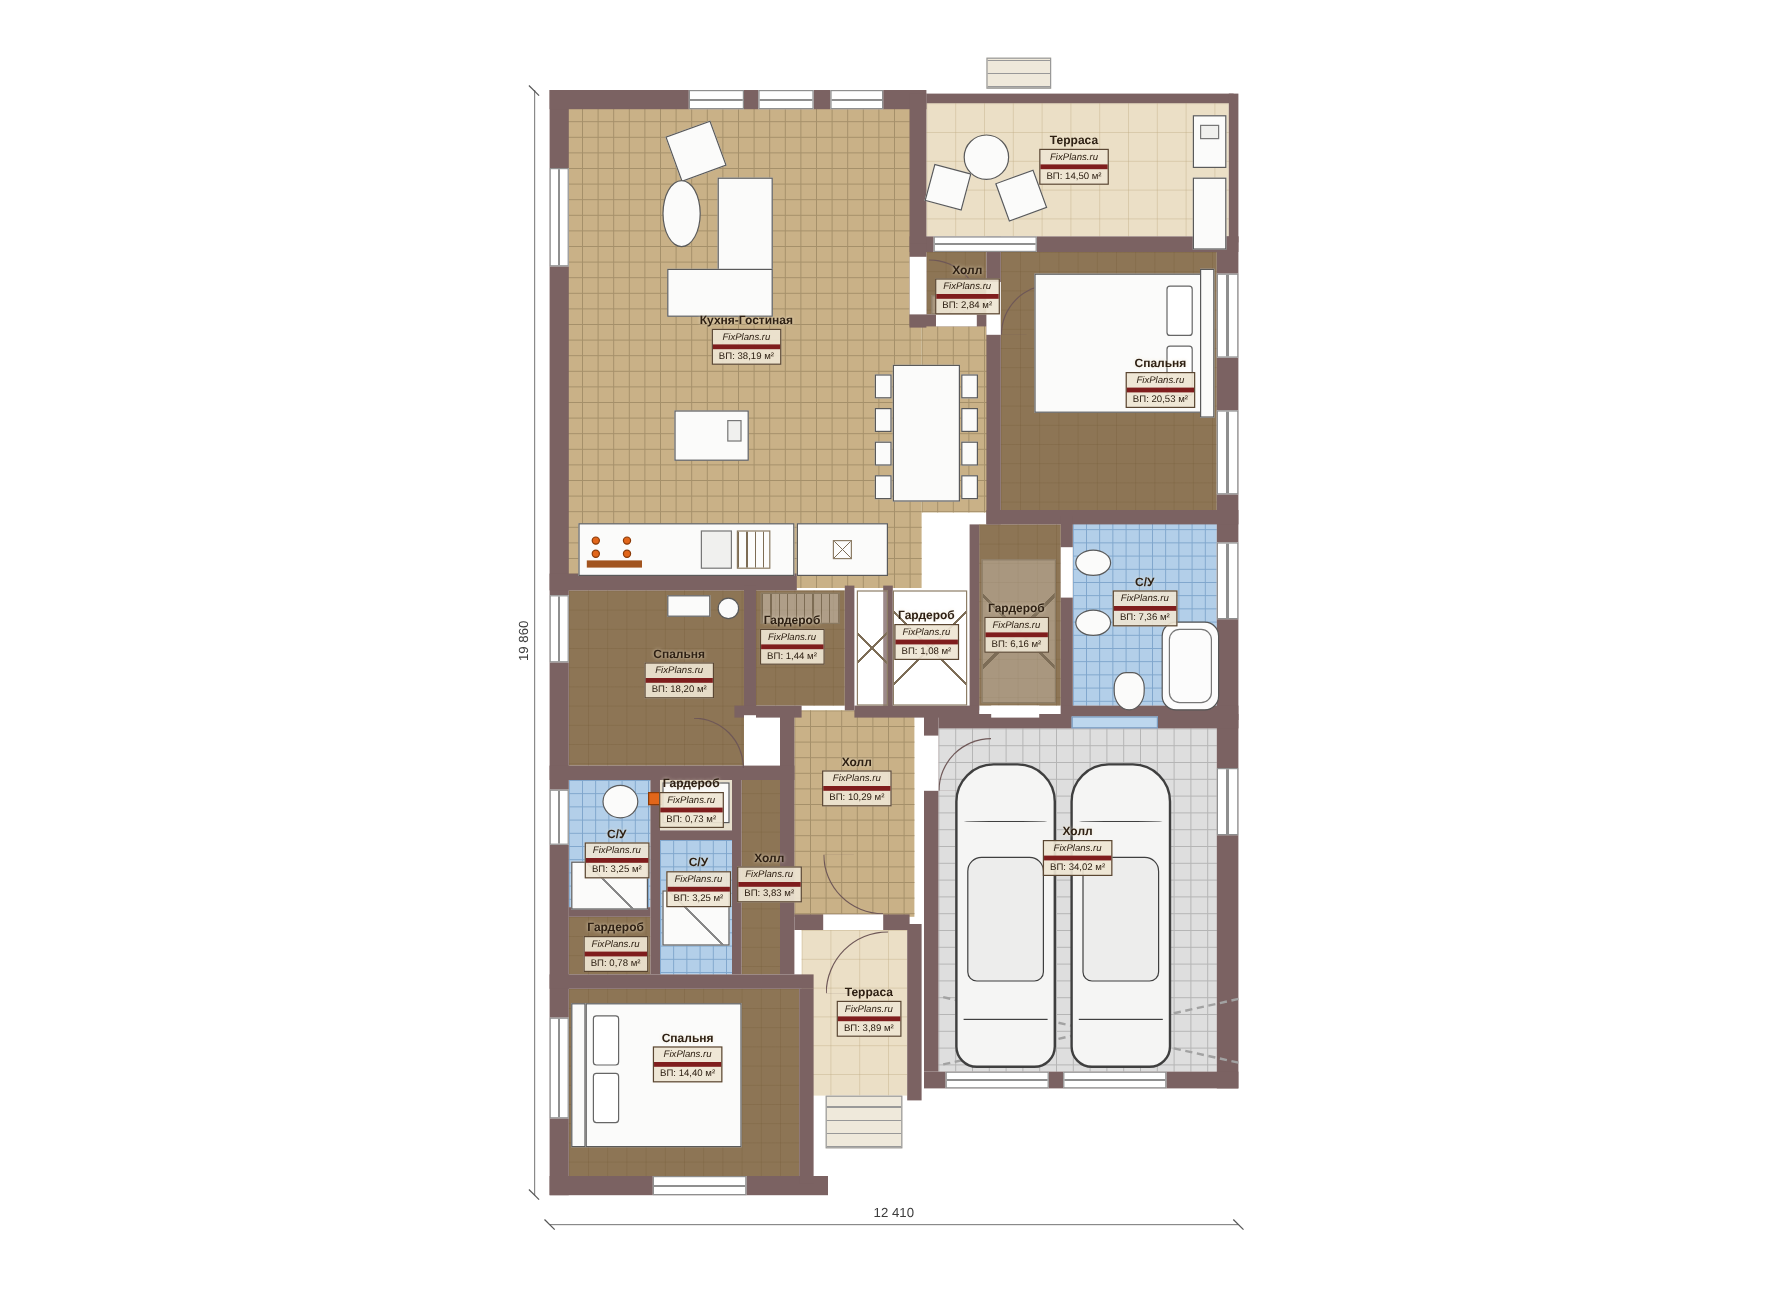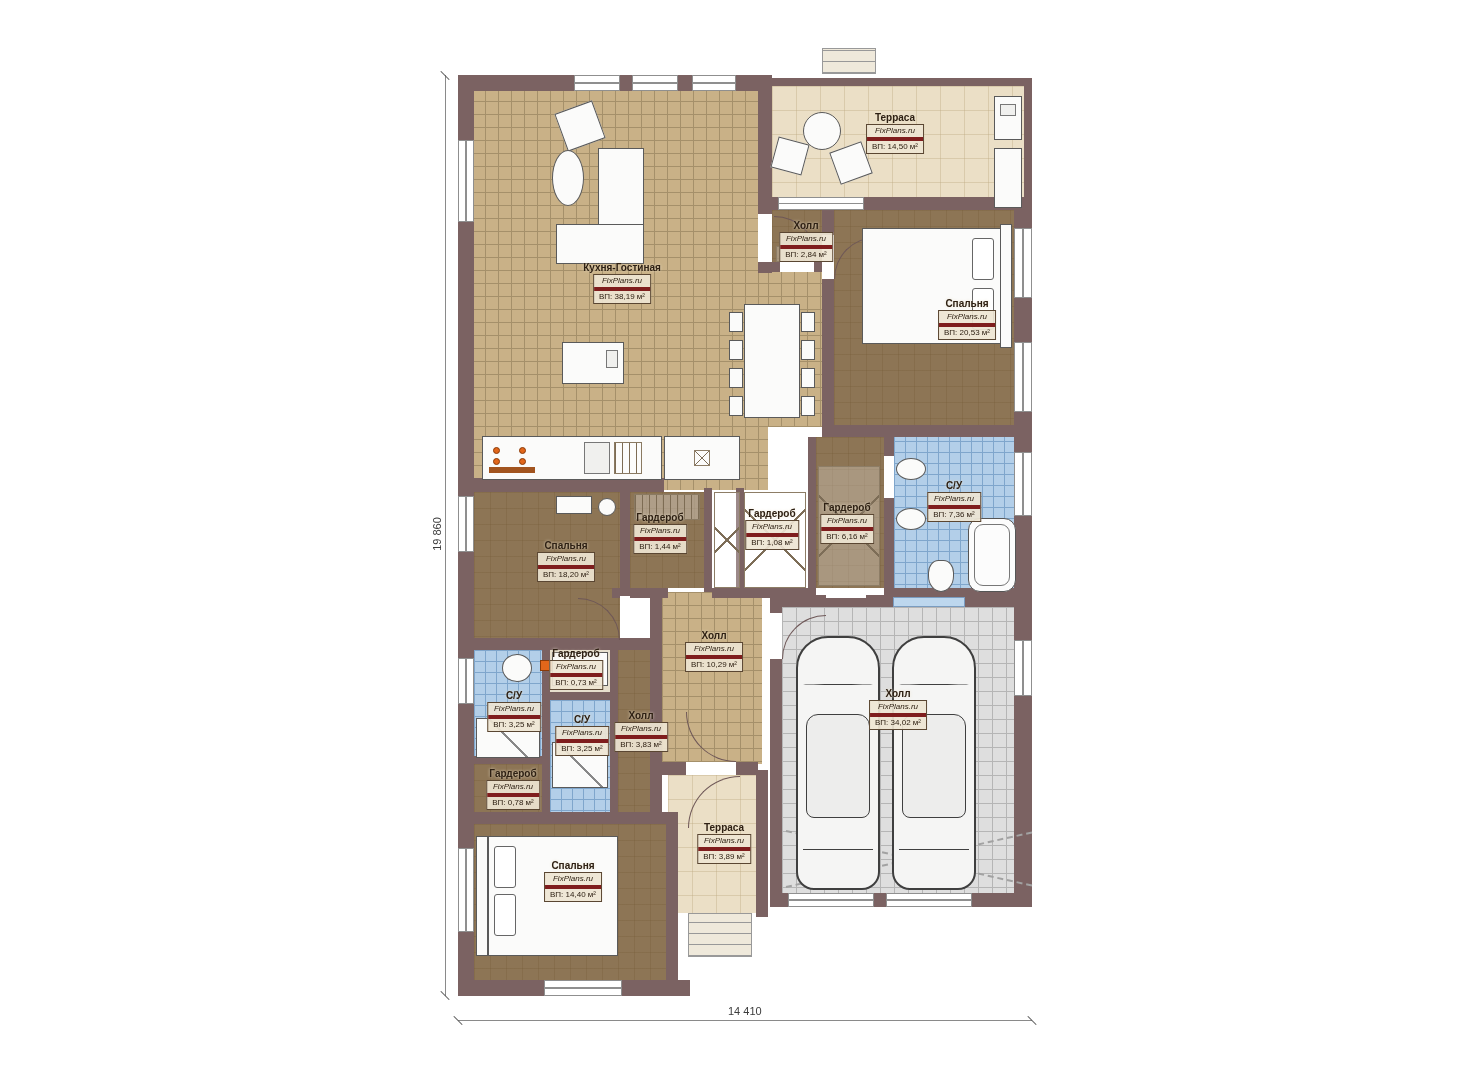--- a/index.html
+++ b/index.html
@@ -245,21 +245,21 @@
   <div class="abs steps" style="left:688px;top:913px;width:64px;height:44px;"></div>
 
   <div class="abs dim-line" style="left:445px;top:75px;width:1px;height:921px;"></div>
   <div class="abs tick" style="left:439px;top:75px;"></div>
   <div class="abs tick" style="left:439px;top:995px;"></div>
   <div class="dim-text" style="left:420px;top:528px;transform:rotate(-90deg);transform-origin:center;">19 860</div>
 
   <div class="abs dim-line" style="left:458px;top:1020px;width:574px;height:1px;"></div>
   <div class="abs tick" style="left:452px;top:1020px;"></div>
   <div class="abs tick" style="left:1026px;top:1020px;"></div>
-  <div class="dim-text" style="left:728px;top:1005px;">14 410</div>
+  <div class="dim-text" style="left:728px;top:1005px;">12 410</div>
 
   <div class="room-label" style="left:895px;top:112px;">
     <div class="rl-name">Терраса</div>
     <div class="rl-box"><div class="rl-brand">FixPlans.ru</div>
     <div class="rl-area">ВП: 14,50 м²</div></div>
   </div>
   <div class="room-label" style="left:806px;top:220px;">
     <div class="rl-name">Холл</div>
     <div class="rl-box"><div class="rl-brand">FixPlans.ru</div>
     <div class="rl-area">ВП: 2,84 м²</div></div>

